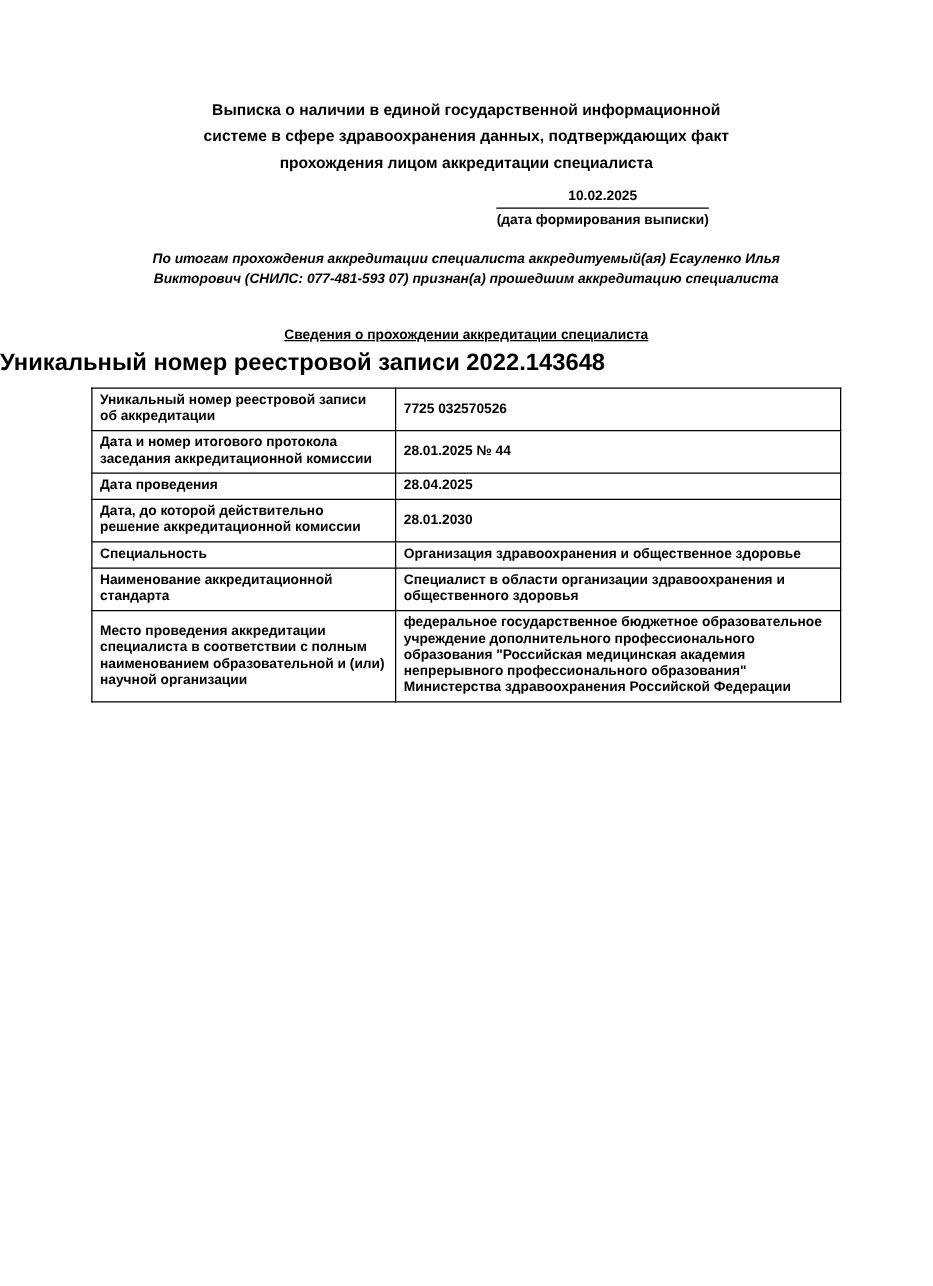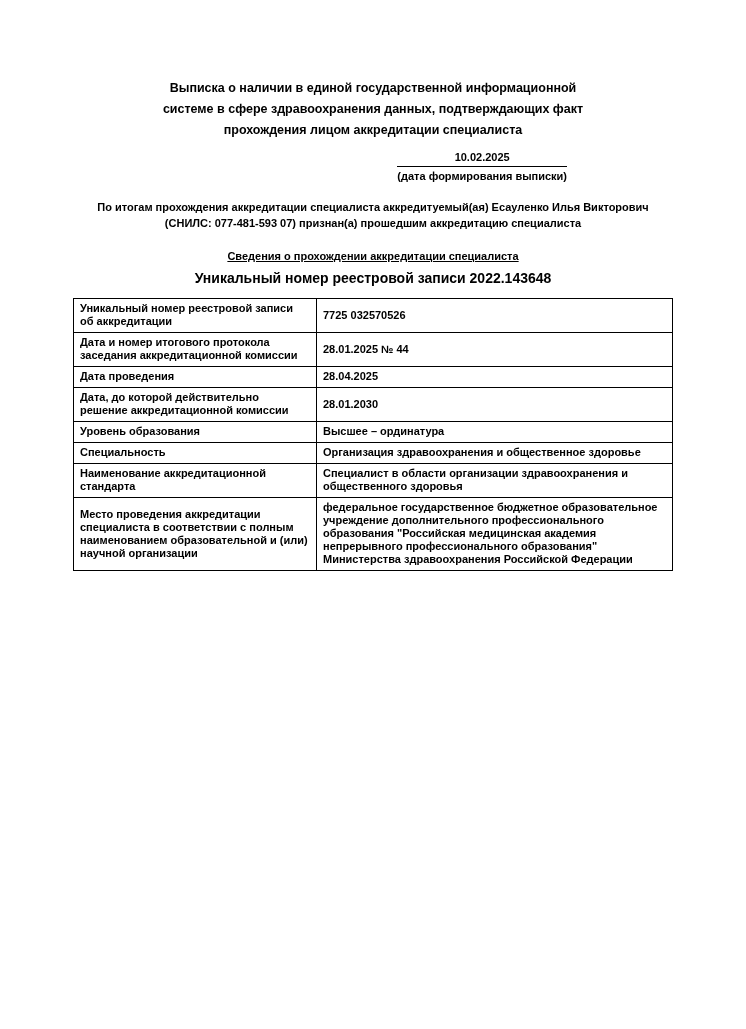--- a/index.html
+++ b/index.html
@@ -47,32 +47,32 @@
   .date-caption {
     display: block;
     padding-top: 2px;
   }
   .intro-paragraph {
     width: 572px;
     margin: 16px auto 0 auto;
     text-align: center;
     font-size: 11px;
     line-height: 16px;
+    font-style: italic;
   }
   .section-title {
-    margin-top: 19px;
+    margin-top: 31px;
     text-align: center;
     font-size: 11px;
     line-height: 13px;
     text-decoration: underline;
   }
   .record-title {
     margin-top: 7px;
-    text-align: center;
-    font-size: 14px;
+    font-size: 19px;
     line-height: 17px;
   }
   table.acc-table {
     width: 569px;
     margin: 11px auto 16px auto;
     border-collapse: collapse;
     table-layout: fixed;
     font-size: 11px;
     line-height: 13px;
     border-radius: 18px;
@@ -118,24 +118,20 @@
       </tr>
       <tr>
         <td class="cell-label">Дата проведения</td>
         <td class="cell-value">28.04.2025</td>
       </tr>
       <tr>
         <td class="cell-label">Дата, до которой действительно решение аккредитационной комиссии</td>
         <td class="cell-value">28.01.2030</td>
       </tr>
       <tr>
-        <td class="cell-label">Уровень образования</td>
-        <td class="cell-value">Высшее – ординатура</td>
-      </tr>
-      <tr>
         <td class="cell-label">Специальность</td>
         <td class="cell-value">Организация здравоохранения и общественное здоровье</td>
       </tr>
       <tr>
         <td class="cell-label">Наименование аккредитационной стандарта</td>
         <td class="cell-value">Специалист в области организации здравоохранения и общественного здоровья</td>
       </tr>
       <tr>
         <td class="cell-label">Место проведения аккредитации специалиста в соответствии с полным наименованием образовательной и (или) научной организации</td>
         <td class="cell-value">федеральное государственное бюджетное образовательное учреждение дополнительного профессионального образования "Российская медицинская академия непрерывного профессионального образования" Министерства здравоохранения Российской Федерации</td>

